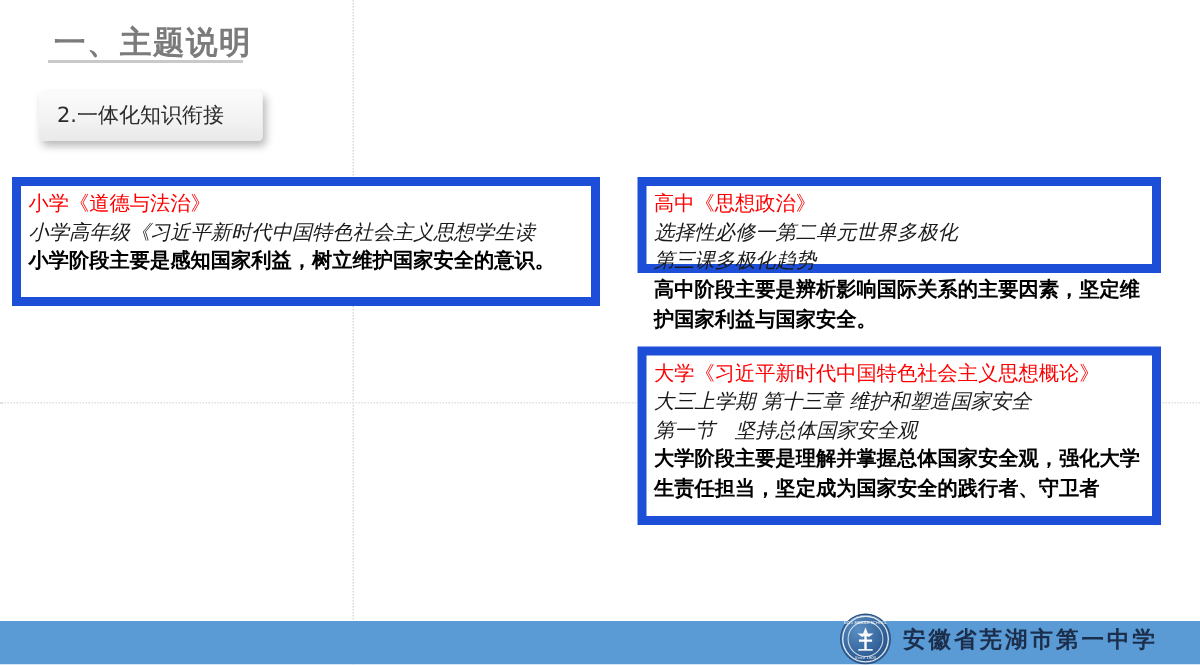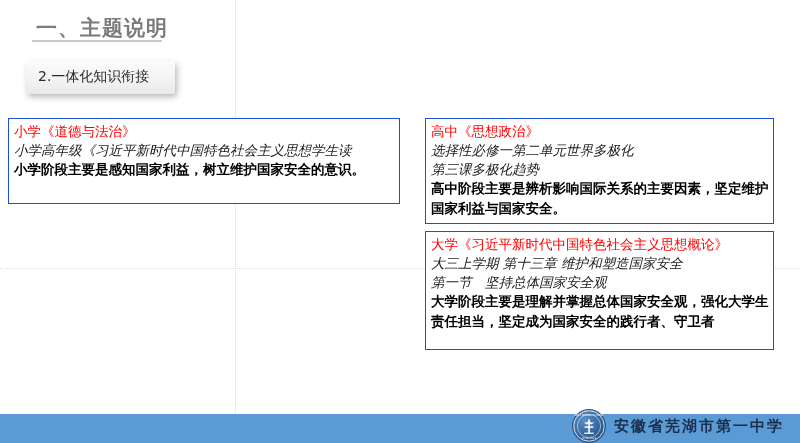--- a/index.html
+++ b/index.html
@@ -70,21 +70,21 @@
     background: linear-gradient(180deg, #fbfbfb 0%, #f3f3f3 55%, #e9e9e9 100%);
     border-radius: 3px 3px 3px 3px;
     box-shadow: 2px 3px 6px rgba(0,0,0,0.28);
     white-space: nowrap;
     text-align: center;
   }
 
   
   .card {
     position: absolute;
-    border: 1px solid #1d4ed8;
+    border: 6px solid #1d4ed8;
     background: #ffffff;
     box-sizing: border-box;
     padding: 3px 4px 4px 5px;
     font-size: 13.5px;
     line-height: 1.42;
     color: #111111;
   }
   .card .title {
     color: #ff0000;
     display: block;
@@ -95,36 +95,36 @@
     color: #1a1a1a;
     font-style: italic;
   }
   .card .concl {
     display: block;
     font-weight: bold;
     color: #000000;
   }
 
   #card-primary   { left: 8px;   top: 118px; width: 392px; height: 86px; }
-  #card-high      { left: 425px; top: 118px; width: 349px; height: 106px; }
+  #card-high      { left: 425px; top: 118px; width: 349px; height: 64px; }
   #card-junior    { left: 8px;   top: 231px; width: 392px; height: 72px; }
   #card-college   { left: 425px; top: 231px; width: 349px; height: 119px; }
 
   
   .footer-band {
     position: absolute;
     left: 0;
     right: 0;
     top: 414px;
     height: 29px;
     background: #5b9bd5;
   }
   .footer-brand {
     position: absolute;
-    right: 16px;
+    right: 28px;
     top: 409px;
     height: 34px;
     display: flex;
     align-items: center;
     gap: 9px;
   }
   .school-name {
     font-size: 15px;
     font-weight: bold;
     color: #1b2f4d;

